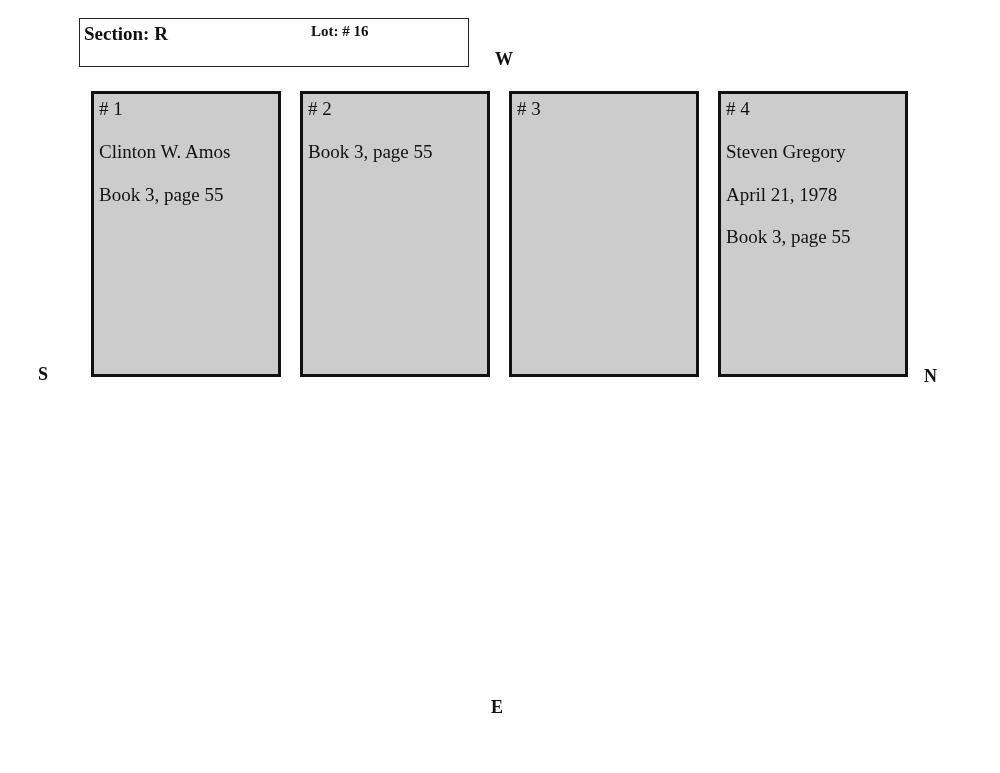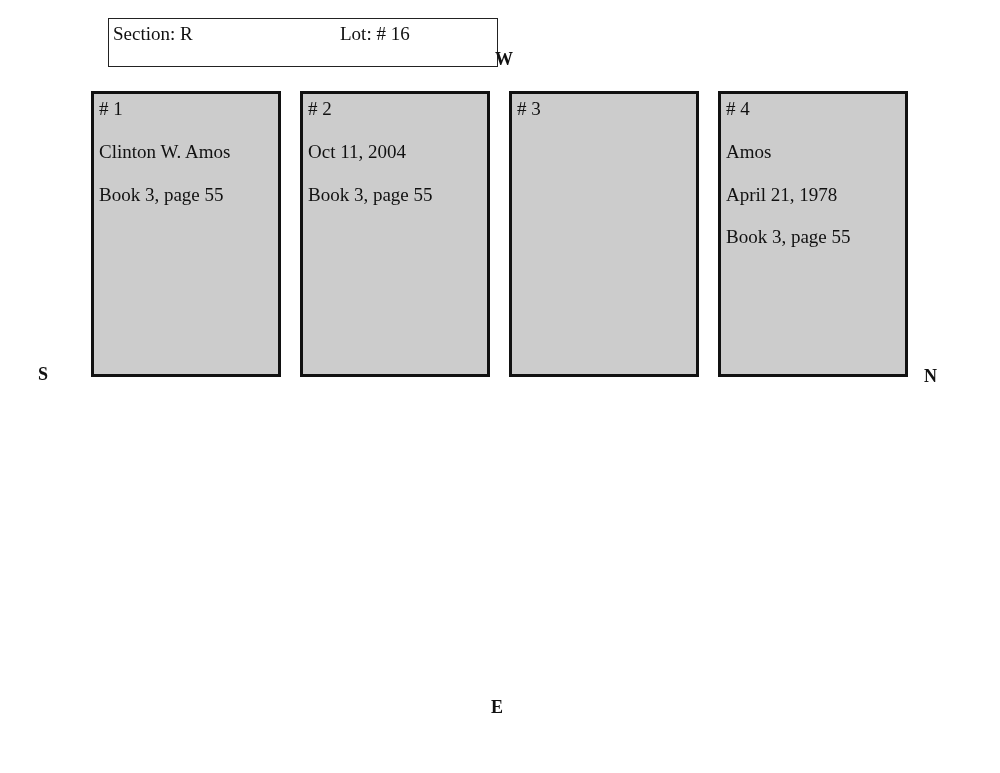--- a/index.html
+++ b/index.html
@@ -1,21 +1,21 @@
 <!DOCTYPE html>
 <html><head>
 <meta charset="utf-8">
 <style>
   html, body { margin:0; padding:0; background:#ffffff; }
   body { width:1000px; height:773px; position:relative; overflow:hidden;
          font-family:"Liberation Serif", serif; color:#111; }
-  .header-box { position:absolute; left:108px; top:18px; width:390px; height:49px;
-                border:1.5px solid #222; box-sizing:border-box; background:#fff; }
+  .header-box { position:absolute; left:79px; top:18px; width:390px; height:49px;
+                border:1.5px solid #222; box-sizing:border-box; background:#fff;font-weight:bold; }
   .header-box .sec { position:absolute; left:4px; top:4px; font-size:19px; }
-  .header-box .lot { position:absolute; left:231px; top:4px; font-size:19px; }
+  .header-box .lot { position:absolute; left:231px; top:4px; font-size:15px; }
   .compass { position:absolute; font-weight:bold; font-size:18px; }
   .plot { position:absolute; top:91px; width:190px; height:286px; box-sizing:border-box;
           border:3px solid #111; background:#cccccc; padding:4px 5px; font-size:19px; line-height:21.5px; }
   .plot .num { display:block; margin-bottom:21.5px; }
   .plot .line { display:block;margin-top:21px; }
 </style>
 </head>
 <body>
 
 <div class="header-box">
@@ -29,26 +29,25 @@
 <span class="compass" style="left:491px; top:697px;">E</span>
 
 <div class="plot" style="left:91px;">
   <span class="num"># 1</span>
   <span class="line">Clinton W. Amos</span>
   <span class="line">Book 3, page 55</span>
 </div>
 
 <div class="plot" style="left:300px;">
   <span class="num"># 2</span>
-  <span class="line">Oct 11, 2004</span>
   <span class="line">Book 3, page 55</span>
 </div>
 
 <div class="plot" style="left:509px;">
   <span class="num"># 3</span>
 </div>
 
 <div class="plot" style="left:718px;">
   <span class="num"># 4</span>
-  <span class="line">Amos</span>
+  <span class="line">Steven Gregory</span>
   <span class="line">April 21, 1978</span>
   <span class="line">Book 3, page 55</span>
 </div>
 
 </body></html>

